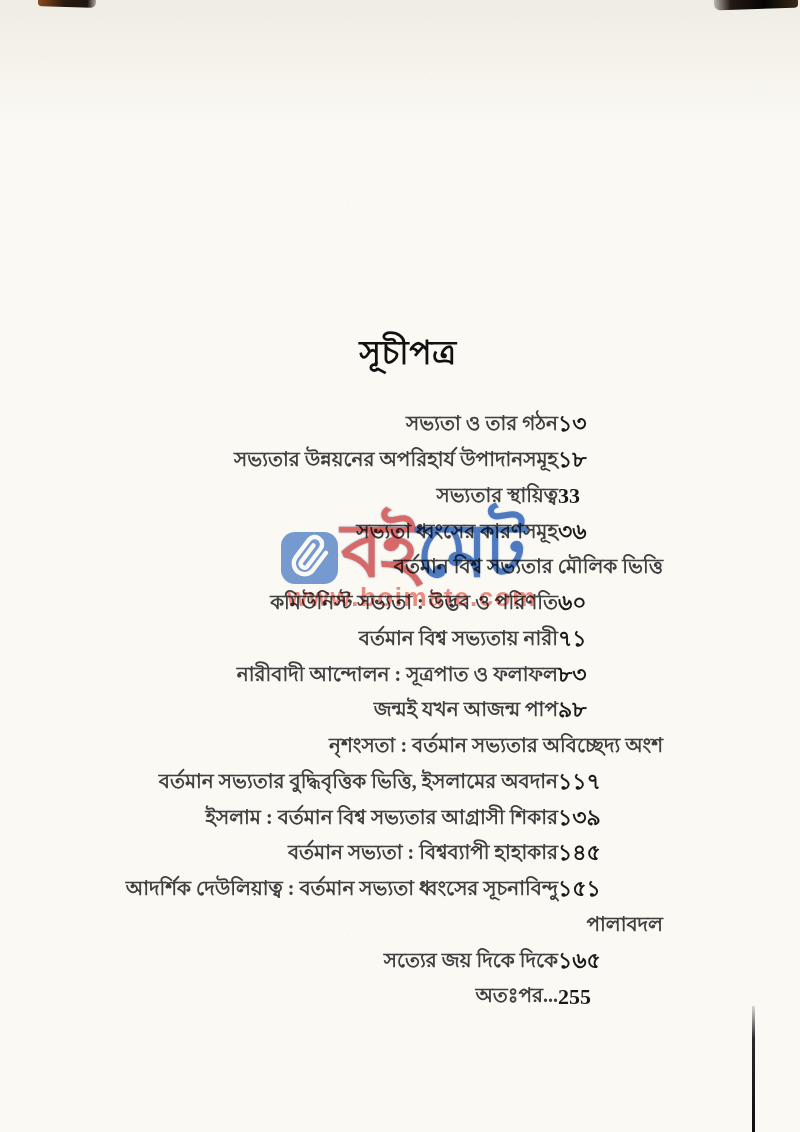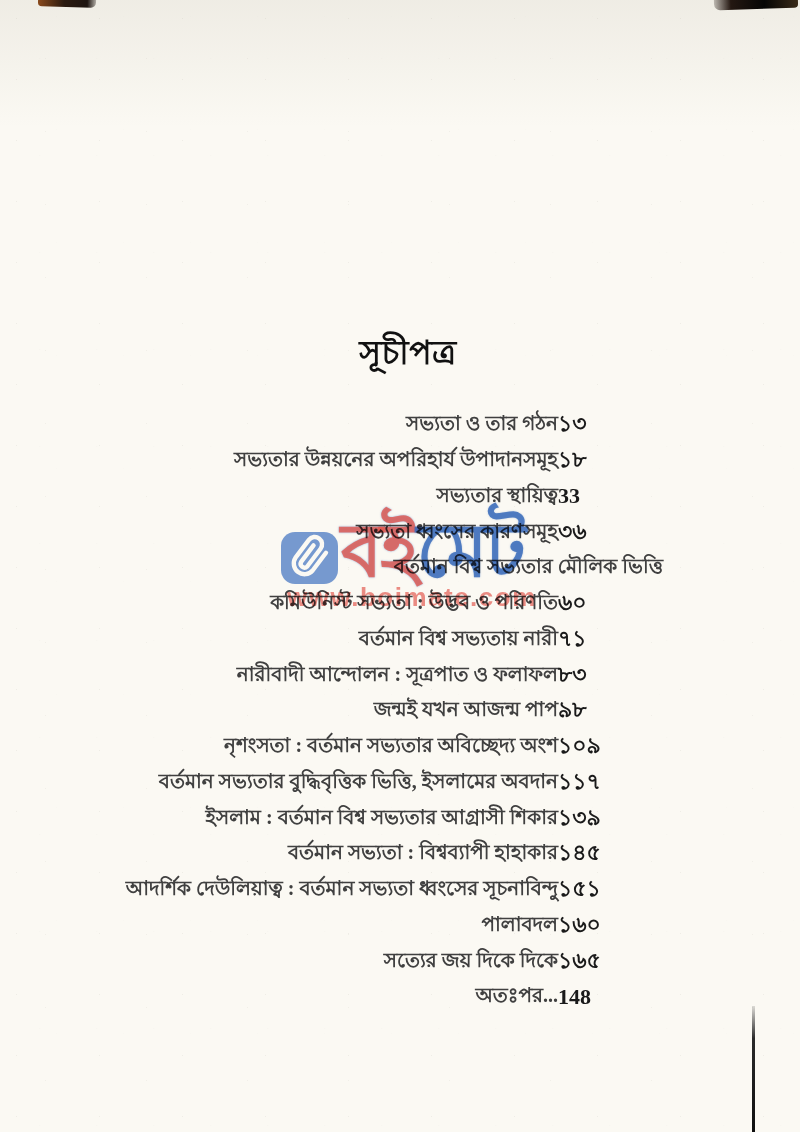--- a/index.html
+++ b/index.html
@@ -142,21 +142,20 @@
         <span class="toc-page">৮৩</span>
       </div>
 
       <div class="toc-row">
         <span class="toc-title">জন্মই যখন আজন্ম পাপ</span>
         <span class="toc-page">৯৮</span>
       </div>
 
       <div class="toc-row">
         <span class="toc-title">নৃশংসতা : বর্তমান সভ্যতার অবিচ্ছেদ্য অংশ</span>
-        <span class="toc-page">১০৯</span>
       </div>
 
       <div class="toc-row">
         <span class="toc-title">বর্তমান সভ্যতার বুদ্ধিবৃত্তিক ভিত্তি, ইসলামের অবদান</span>
         <span class="toc-page">১১৭</span>
       </div>
 
       <div class="toc-row">
         <span class="toc-title">ইসলাম : বর্তমান বিশ্ব সভ্যতার আগ্রাসী শিকার</span>
         <span class="toc-page">১৩৯</span>
@@ -167,31 +166,30 @@
         <span class="toc-page">১৪৫</span>
       </div>
 
       <div class="toc-row">
         <span class="toc-title">আদর্শিক দেউলিয়াত্ব : বর্তমান সভ্যতা ধ্বংসের সূচনাবিন্দু</span>
         <span class="toc-page">১৫১</span>
       </div>
 
       <div class="toc-row">
         <span class="toc-title">পালাবদল</span>
-        <span class="toc-page">১৬০</span>
       </div>
 
       <div class="toc-row">
         <span class="toc-title">সত্যের জয় দিকে দিকে</span>
         <span class="toc-page">১৬৫</span>
       </div>
 
       <div class="toc-row">
         <span class="toc-title">অতঃপর...</span>
-        <span class="toc-page">148</span>
+        <span class="toc-page">255</span>
       </div>
     </div>
 
   <div class="watermark">
     <div class="wm-icon">
       <span>
         <svg viewBox="0 0 24 24" fill="none">
           <path d="M20.5 11.5l-8.2 8.2a5.6 5.6 0 0 1-7.9-7.9L12.6 3.6a3.8 3.8 0 0 1 5.4 5.4l-8.2 8.2a2 2 0 0 1-2.8-2.8l7.6-7.6" stroke="#ffffff" stroke-width="2.3" stroke-linecap="round" stroke-linejoin="round"></path>
         </svg>
       </span>

